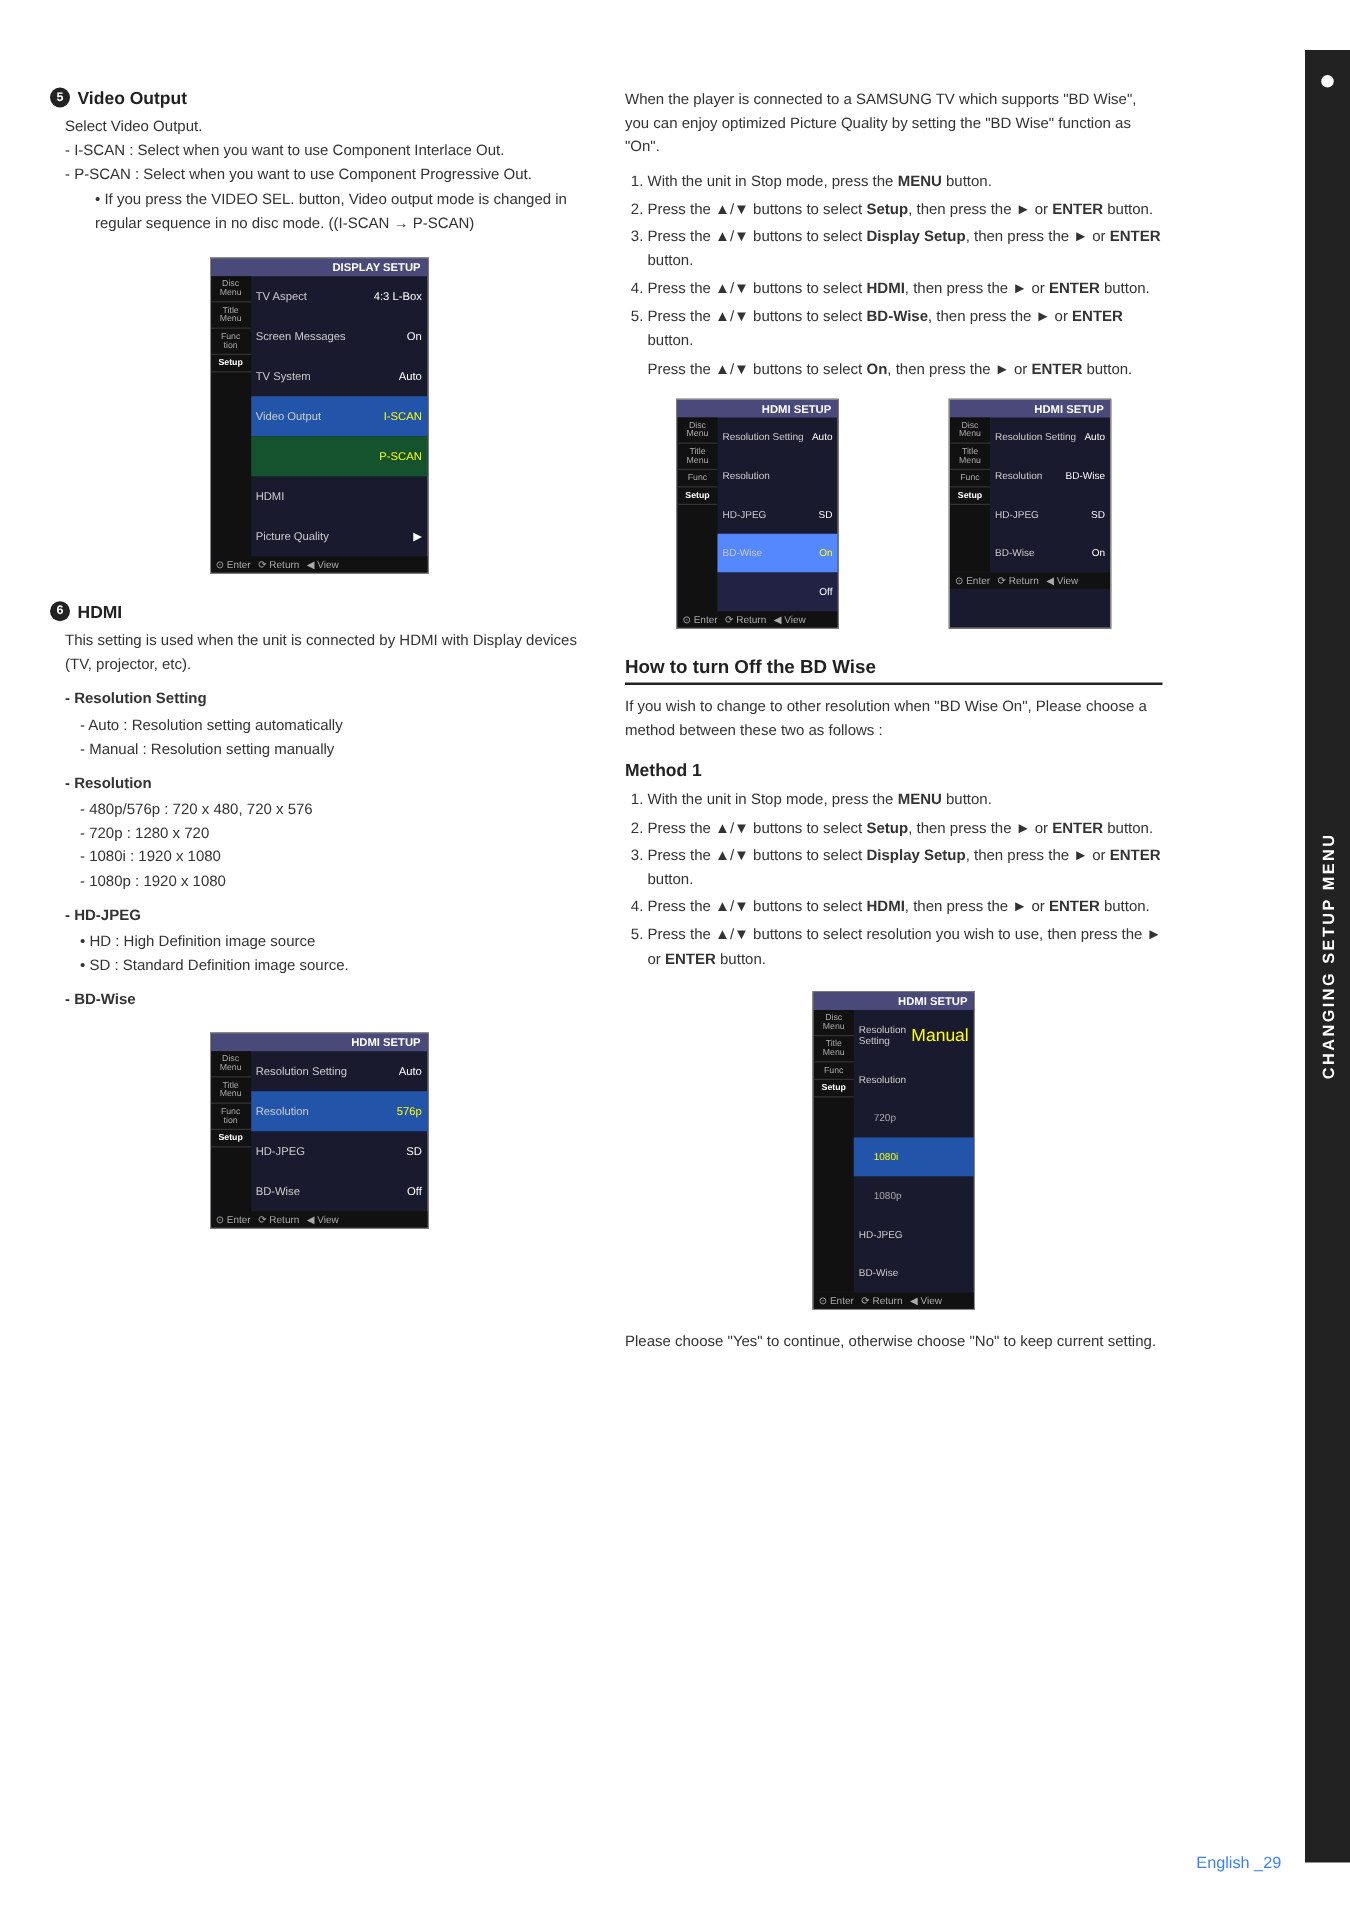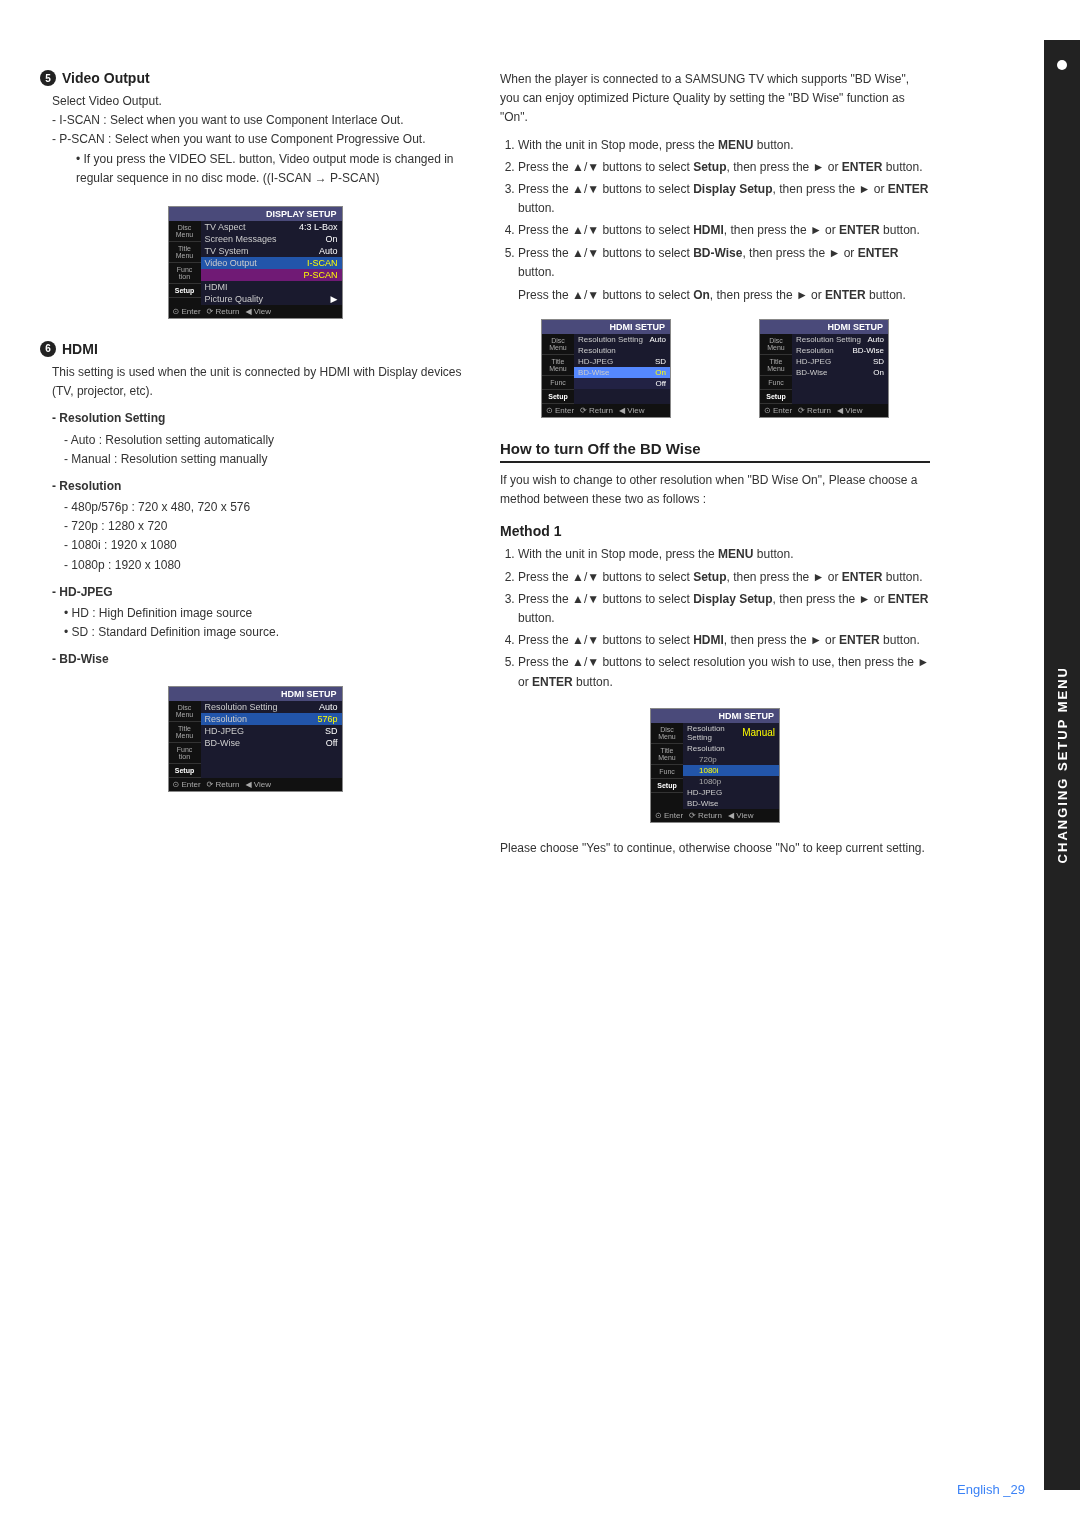--- a/index.html
+++ b/index.html
@@ -139,29 +139,29 @@
       background: #4a4a7a;
       color: #fff;
       font-size: 9px;
       font-weight: bold;
       padding: 2px 5px;
       text-align: right;
     }
 
     .screen-row {
       display: flex;
-      padding: 1px 4px;
+      padding: 11px 4px;
       font-size: 9px;
       align-items: center;
     }
     .screen-row.highlighted {
       background: #2255aa;
     }
     .screen-row.highlighted2 {
-      background: #701a75;
+      background: #14532d;
     }
 
     .screen-label {
       flex: 1;
       color: #ccc;
     }
     .screen-value {
       color: #fff;
     }
 
@@ -519,21 +519,21 @@
           <div class="screen-sidebar-left">
             <div class="screen-nav">
               <div class="screen-nav-item" style="font-size:7px;">Disc<br>Menu</div>
               <div class="screen-nav-item" style="font-size:7px;">Title<br>Menu</div>
               <div class="screen-nav-item" style="font-size:7px;">Func</div>
               <div class="screen-nav-item active" style="font-size:7px;">Setup</div>
             </div>
             <div class="screen-main">
               <div class="screen-row">
                   <span class="screen-label" style="font-size:8px;">Resolution Setting</span>
-                  <span class="screen-value" style="font-size:10px; color:#ff0;">Manual</span>
+                  <span class="screen-value" style="font-size:14px; color:#ff0;">Manual</span>
                 </div>
               <div class="screen-row">
                   <span class="screen-label" style="font-size:8px;">Resolution</span>
                 </div>
               <div class="screen-row" style="padding-left:16px;">
                   <span class="screen-label" style="font-size:8px; color:#aaa;">720p</span>
                 </div>
               <div class="screen-row highlighted" style="padding-left:16px;">
                   <span class="screen-label" style="font-size:8px; color:#ff0;">1080i</span>
                 </div>

